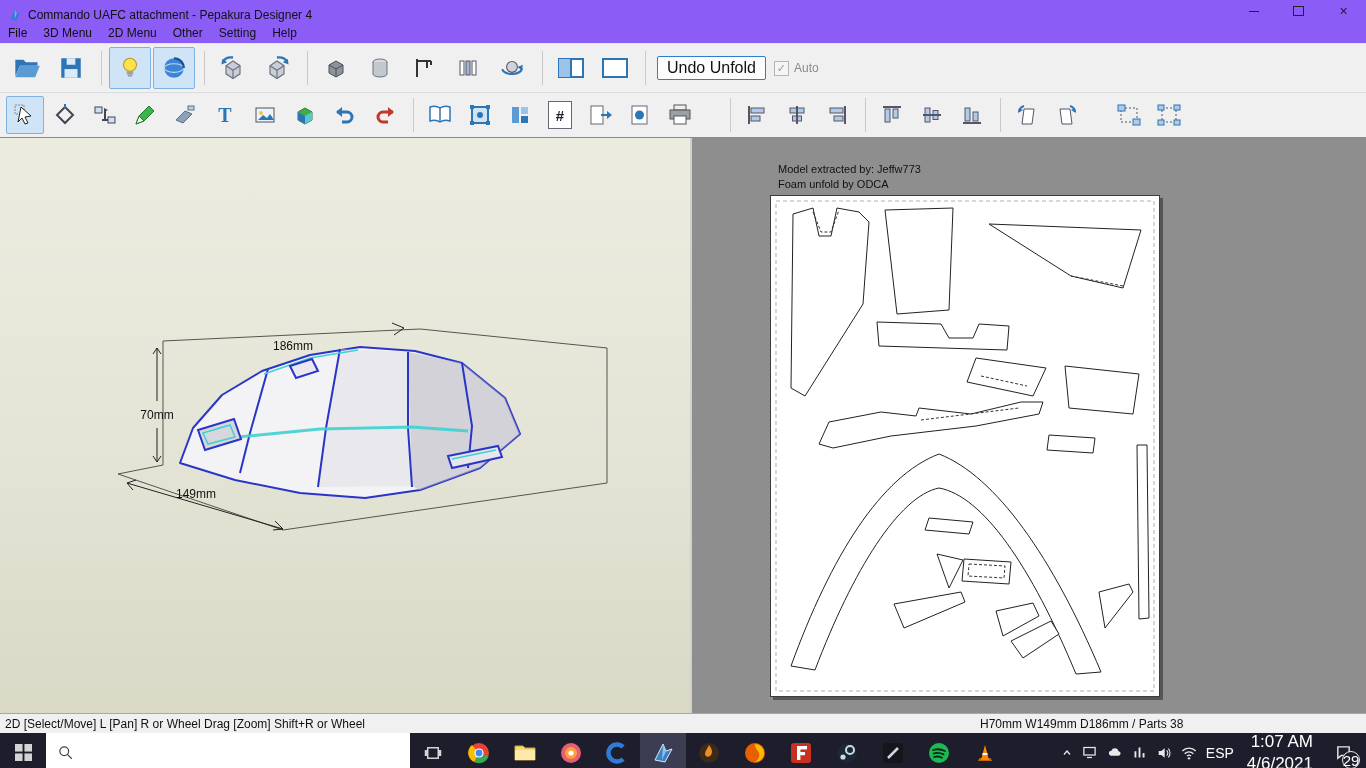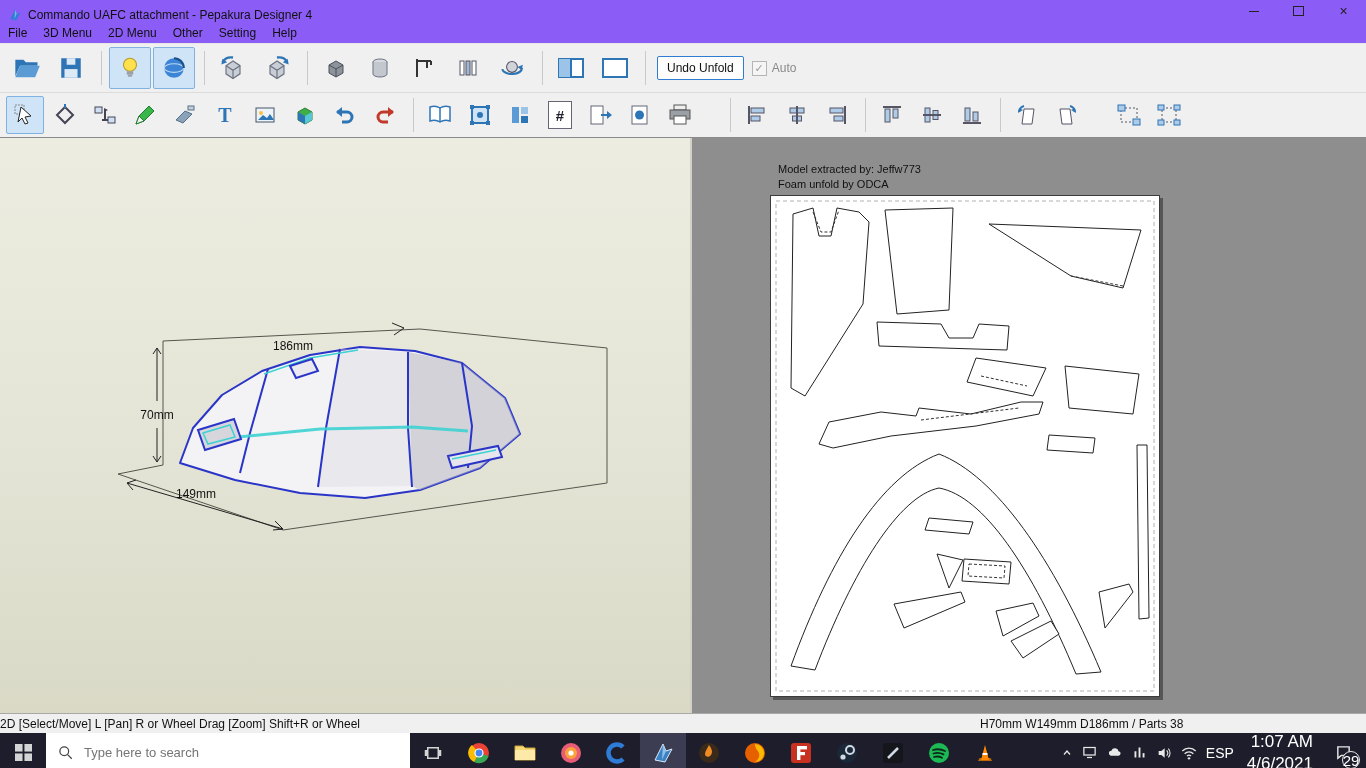--- a/index.html
+++ b/index.html
@@ -22,37 +22,37 @@
 
   
   .toolbar{background:#f0f0f0;display:flex;align-items:center;padding-left:6px;}
   .toolbar1{height:48px;border-bottom:1px solid #dcdcdc;}
   .toolbar2{height:44px;border-bottom:1px solid #8a8a8a;}
   .tb{width:40px;height:40px;display:flex;align-items:center;justify-content:center;border:1px solid transparent;border-radius:2px;margin-right:2px;flex:0 0 auto;}
   .tb2{width:36px;height:36px;}
   .tb.pressed{background:#cfe4f7;border-color:#7fb2e0;}
   .sep{width:1px;height:34px;background:#c9c9c9;margin:0 7px;flex:0 0 auto;}
   .spacer20{width:22px;flex:0 0 auto;}
-  .uu-btn{height:24px;padding:0 9px;font-size:12px;color:#111;background:#fdfdfd;border:1px solid #2d7dd2;border-radius:2px;margin:0 8px 0 4px;display:flex;align-items:center;flex:0 0 auto;}
+  .uu-btn{height:24px;padding:0 9px;font-size:16px;color:#111;background:#fdfdfd;border:1px solid #2d7dd2;border-radius:2px;margin:0 8px 0 4px;display:flex;align-items:center;flex:0 0 auto;}
   .auto-wrap{display:flex;align-items:center;gap:5px;color:#8a8a8a;font-size:12px;flex:0 0 auto;}
   .auto-box{width:13px;height:13px;border:1px solid #b5b5b5;background:#f5f5f5;display:flex;align-items:center;justify-content:center;font-size:11px;color:#9a9a9a;}
   .tglyph{color:#2e75b6;font-family:"Liberation Serif",serif;font-weight:bold;font-size:20px;line-height:1;}
   .hashdoc{width:22px;height:26px;border:1px solid #667;background:#fff;display:flex;align-items:center;justify-content:center;font-size:15px;font-weight:bold;color:#223;}
 
   
   .main{display:flex;height:575px;}
   .panel3d{width:690px;height:575px;background:linear-gradient(180deg,#ecece0 0%,#e4e4d6 55%,#d9d9c6 100%);position:relative;flex:0 0 auto;}
   .panel2d{flex:1;background:#8e8e8e;position:relative;border-left:2px solid #d4d0c8;}
   .credits{position:absolute;left:86px;top:24px;font-size:11px;color:#111;line-height:1.35;}
   .page{position:absolute;left:78px;top:57px;width:388px;height:500px;background:#ffffff;border:1px solid #3c3c3c;box-shadow:3px 3px 0 #565656;}
   svg text{font-family:"Liberation Sans",sans-serif;}
 
   
   .statusbar{height:19px;background:#f0f0f0;border-top:1px solid #a8a8a8;font-size:12px;color:#111;position:relative;display:flex;align-items:center;}
-  .status-left{}
+  .status-left{margin-left:5px;}
   .status-right{position:absolute;left:980px;}
 
   
   .taskbar{height:39px;background:#1d1d2b;display:flex;align-items:stretch;color:#fff;}
   .tslot{width:46px;display:flex;align-items:center;justify-content:center;flex:0 0 auto;}
   .tslot.active{background:#3c3c52;box-shadow:inset 0 -2px 0 #76b9ed;}
   .searchbox{width:352px;background:#ffffff;display:flex;align-items:center;gap:9px;padding-left:12px;flex:0 0 auto;}
   .searchbox input{border:none;outline:none;font-size:13px;color:#444;width:280px;font-family:"Liberation Sans",sans-serif;background:transparent;}
   .tray{margin-left:auto;display:flex;align-items:center;gap:9px;padding-right:6px;}
   .tray-label{font-size:14px;}
@@ -464,21 +464,20 @@
           <rect x="10" y="0" width="8" height="8" fill="#d4d4d4"></rect>
           <rect x="0" y="10" width="8" height="8" fill="#d4d4d4"></rect>
           <rect x="10" y="10" width="8" height="8" fill="#d4d4d4"></rect>
         </svg>
     </div>
     <div class="searchbox">
       <svg width="15" height="15" viewBox="0 0 24 24">
           <circle cx="10" cy="10" r="7" fill="none" stroke="#444" stroke-width="2"></circle>
           <line x1="15" y1="15" x2="22" y2="22" stroke="#444" stroke-width="2"></line>
         </svg>
-      <input type="text" placeholder="Type here to search" style="">
     </div>
     <div class="tslot">
       <svg width="18" height="18" viewBox="0 0 24 24">
           <rect x="5" y="5" width="14" height="14" fill="none" stroke="#d4d4d4" stroke-width="2"></rect>
           <rect x="1" y="8" width="3" height="8" fill="#d4d4d4"></rect>
           <rect x="20" y="8" width="3" height="8" fill="#d4d4d4"></rect>
         </svg>
     </div>
     <div class="tslot">
       <svg width="24" height="24" viewBox="0 0 24 24">

